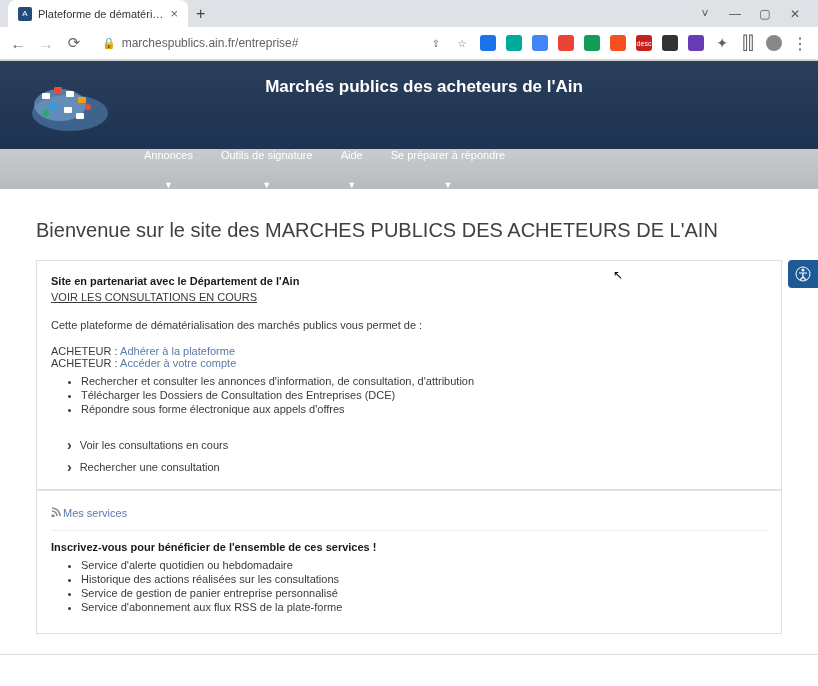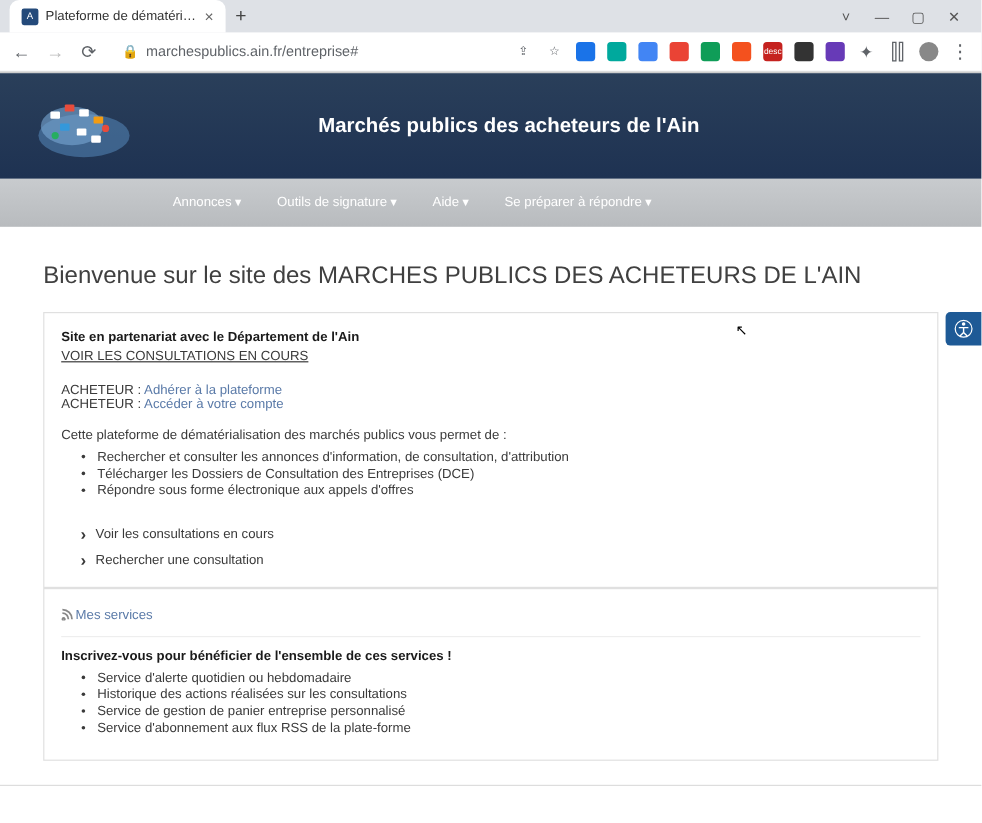--- a/index.html
+++ b/index.html
@@ -32,28 +32,28 @@
     .ei.orange { background: #f4511e; }
     .ei.dred { background: #c5221f; font-size: 7px; }
     .ei.dark { background: #333; }
     .ei.purple { background: #673ab7; }
     .ei.puzzle { color: #5f6368; font-size: 14px; background: none; }
     .ei.col { color: #5f6368; font-size: 18px; background: none; }
     .ei.avatar { background: #888; border-radius: 50%; }
     .ei.menu { color: #5f6368; font-size: 16px; background: none; }
     
     
-    .site-header { background: linear-gradient(180deg, #2a3f5a 0%, #1e3252 100%); color: #fff; padding: 16px 30px; display: flex; align-items: center; gap: 30px; }
+    .site-header { background: linear-gradient(180deg, #2a3f5a 0%, #1e3252 100%); color: #fff; padding: 16px 30px; display: flex; gap: 30px; }
     .logo { width: 80px; height: 56px; position: relative; }
     .logo svg { width: 100%; height: 100%; }
     .site-title { font-size: 17px; font-weight: bold; flex: 1; text-align: center; padding-right: 80px; }
     
     
     .nav-bar { background: linear-gradient(180deg, #c8cbce 0%, #b8bbbe 100%); display: flex; align-items: center; padding: 0 130px 0 130px; height: 40px; position: relative; }
-    .nav-item { color: #fff; font-size: 11px; padding: 0 14px; display: flex; align-items: center; gap: 1px; cursor: pointer; }
+    .nav-item { color: #fff; font-size: 11px; padding: 0 14px; display: flex; align-items: center; gap: 19px; cursor: pointer; flex-direction: column; }
     .nav-item .chev { font-size: 9px; }
     .login-wrap { position: absolute; right: 32px; top: -6px; }
     .login-btn { background: #fff; border: none; padding: 10px 28px 10px 16px; font-size: 11px; color: #375a8c; border-radius: 0 0 4px 4px; position: relative; box-shadow: 0 1px 3px rgba(0,0,0,0.2); }
     .login-btn::after { content: ''; position: absolute; right: 12px; top: 50%; transform: translateY(-50%); border-left: 3px solid transparent; border-right: 3px solid transparent; border-top: 4px solid #375a8c; }
     
     
     .main { padding: 30px 36px 20px 36px; }
     .page-title { text-align: left; font-size: 20px; color: #404040; font-weight: 400; margin-bottom: 18px; }
     .panel { border: 1px solid #e0e0e0; padding: 14px 14px; background: #fff; }
     .panel .strong { font-size: 11px; font-weight: bold; color: #1a1a1a; }
@@ -160,25 +160,25 @@
       <span class="chev">▼</span>
     </div>
 </div>
 
 <div class="main">
   <h1 class="page-title">Bienvenue sur le site des MARCHES PUBLICS DES ACHETEURS DE L'AIN</h1>
 
   <div class="panel">
     <div class="strong">Site en partenariat avec le Département de l'Ain</div>
     <div><a class="link" href="#">VOIR LES CONSULTATIONS EN COURS</a></div>
+    <div class="body-text">Cette plateforme de dématérialisation des marchés publics vous permet de :</div>
     <div class="body-text">
       <div><span>ACHETEUR : </span><a class="inline" href="#">Adhérer à la plateforme</a></div>
       <div><span>ACHETEUR : </span><a class="inline" href="#">Accéder à votre compte</a></div>
     </div>
-    <div class="body-text">Cette plateforme de dématérialisation des marchés publics vous permet de :</div>
     <ul>
       <li>Rechercher et consulter les annonces d'information, de consultation, d'attribution</li>
       <li>Télécharger les Dossiers de Consultation des Entreprises (DCE)</li>
       <li>Répondre sous forme électronique aux appels d'offres</li>
     </ul>
     <div style="height:10px"></div>
     <div class="arrow-link">
         <span>Voir les consultations en cours</span>
       </div>
     <div class="arrow-link">

